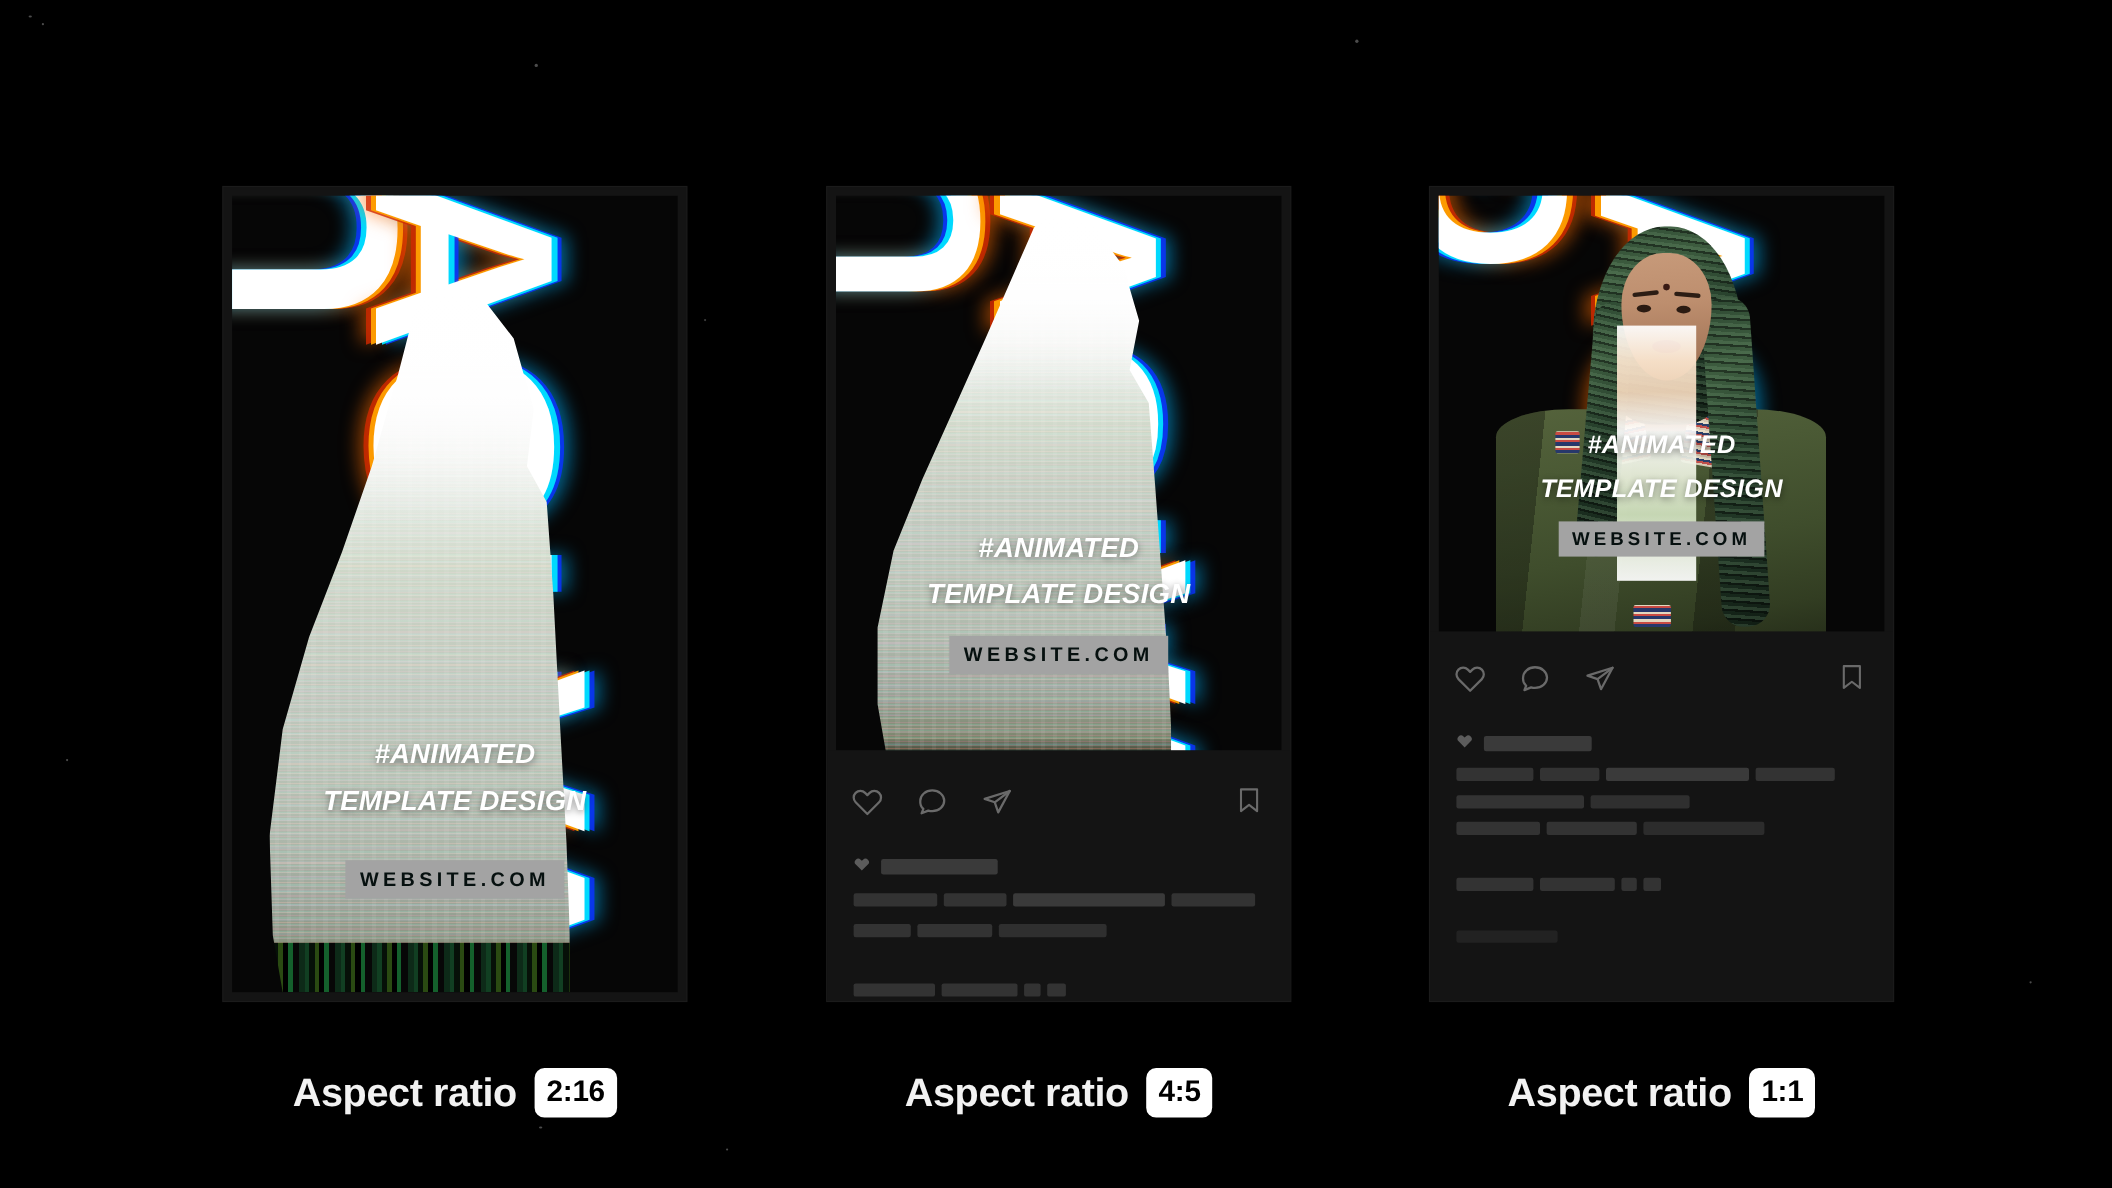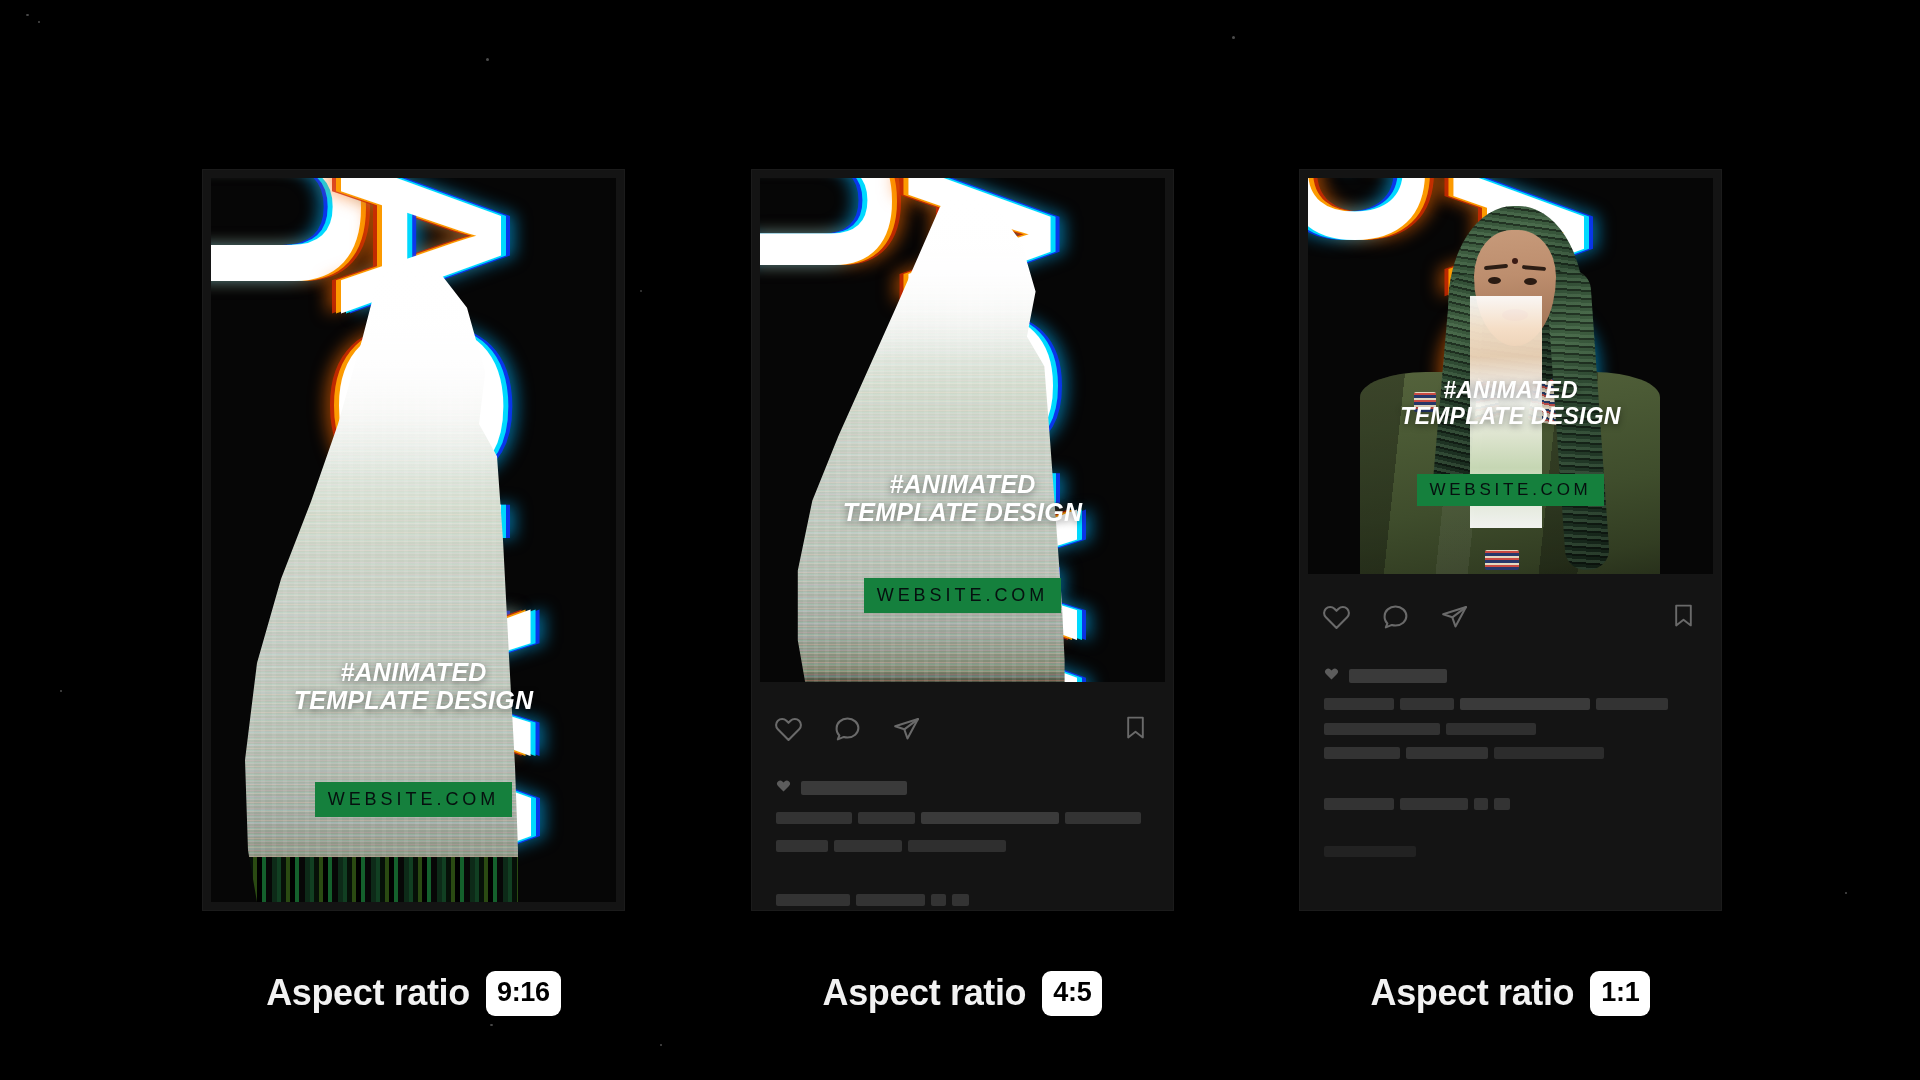--- a/index.html
+++ b/index.html
@@ -193,26 +193,27 @@
     text-align:center;
     z-index:6;
   }
   .headline {
     color:#ffffff;
     font-weight:700;
     font-style:italic;
     letter-spacing:.01em;
     line-height:1.12;
     text-shadow:0 2px 7px rgba(0,0,0,.45);
+    margin-top:14px;
   }
   .web-badge {
     display:inline-block;
-    background:#15803d;
+    background:#a3a3a3;
     color:#06100f;
-    font-weight:400;
+    font-weight:700;
     letter-spacing:.22em;
     line-height:1;
   }
 
   
   .ig-panel {
     position:absolute;
     left:0; right:0; bottom:0;
     background:#141414;
   }
@@ -300,21 +301,21 @@
         <div class="overlay-copy" style="top:604px;">
           <span class="web-badge" style="font-size:18px; padding:8px 13px 9px;">WEBSITE.COM</span>
         </div>
 
       </div>
     </div>
   </div>
 
   <div class="caption" style="left:203px; top:965px; width:421px; height:56px;">
     <span class="caption-label">Aspect ratio</span>
-    <span class="ratio-pill">9:16</span>
+    <span class="ratio-pill">2:16</span>
   </div>
 
   <div class="card" style="left:752px; top:170px; width:421px; height:740px;">
     <div class="card-inner-frame">
 
       <div class="art" style="height:512px;">
 
         <div class="bg-letters">
           <div class="bg-letter" style="left:-30px; top:100px; font-size:218px; transform:rotate(-90deg); transform-origin:left top;">UR</div>
           <div class="bg-letter" style="left:300px; top:-18px; font-size:206px; transform:rotate(90deg); transform-origin:left top;">AGU</div>

